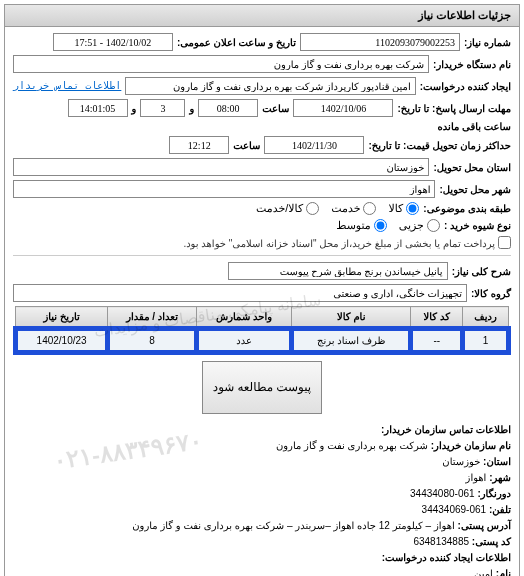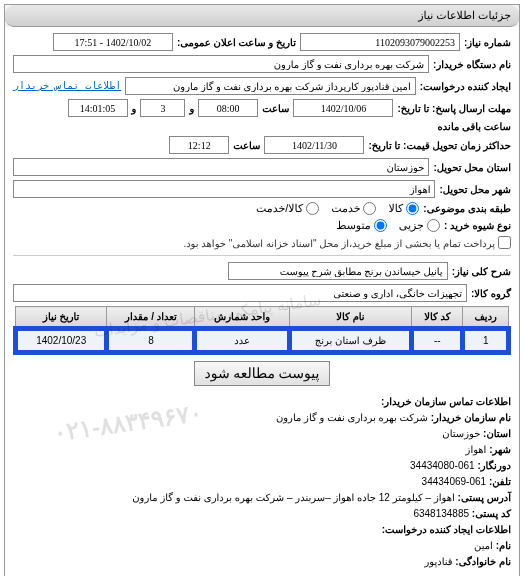--- a/index.html
+++ b/index.html
@@ -11,24 +11,23 @@
   direction: rtl;
 }
 .panel {
   border: 1px solid #999;
   margin: 4px;
   background: #f5f5f5;
 }
 .panel-header {
   background: linear-gradient(to bottom, #e8e8e8, #d0d0d0);
   padding: 4px 8px;
-  font-weight: normal;
+  font-weight: bold;
   font-size: 11px;
   border-bottom: 1px solid #999;
-  border-radius: 9px;
 }
 .panel-body {
   padding: 6px 8px;
   background: #fff;
 }
 .row {
   display: flex;
   align-items: center;
   margin-bottom: 4px;
   gap: 4px;
@@ -97,22 +96,22 @@
 td {
   border: 5px solid #1d4ed8;
   padding: 4px;
   text-align: center;
   background: #fff;
 }
 tr.alt td { background: #eef3f8; }
 .btn {
   background: linear-gradient(to bottom, #f8f8f8, #e0e0e0);
   border: 1px solid #888;
-  padding: 3px 10px;
-  font-size: 14px;
+  padding: 18px 10px;
+  font-size: 12px;
   cursor: pointer;
   font-family: Tahoma;
 }
 .center { text-align: center; margin: 6px 0; }
 .contact-block {
   font-size: 10px;
   line-height: 1.6;
   margin-top: 8px;
   position: relative;
 }
@@ -250,21 +249,21 @@
             <th>نام کالا</th>
             <th>واحد شمارش</th>
             <th>تعداد / مقدار</th>
             <th>تاریخ نیاز</th>
           </tr>
         </thead>
         <tbody>
           <tr class="alt">
             <td>1</td>
             <td>--</td>
-            <td>ظرف استان برنج</td>
+            <td>ظرف اسناد برنج</td>
             <td>عدد</td>
             <td>8</td>
             <td>1402/10/23</td>
           </tr>
         </tbody>
       </table>
     </div>
 
     <div class="center">
       <button class="btn">پیوست مطالعه شود</button>

